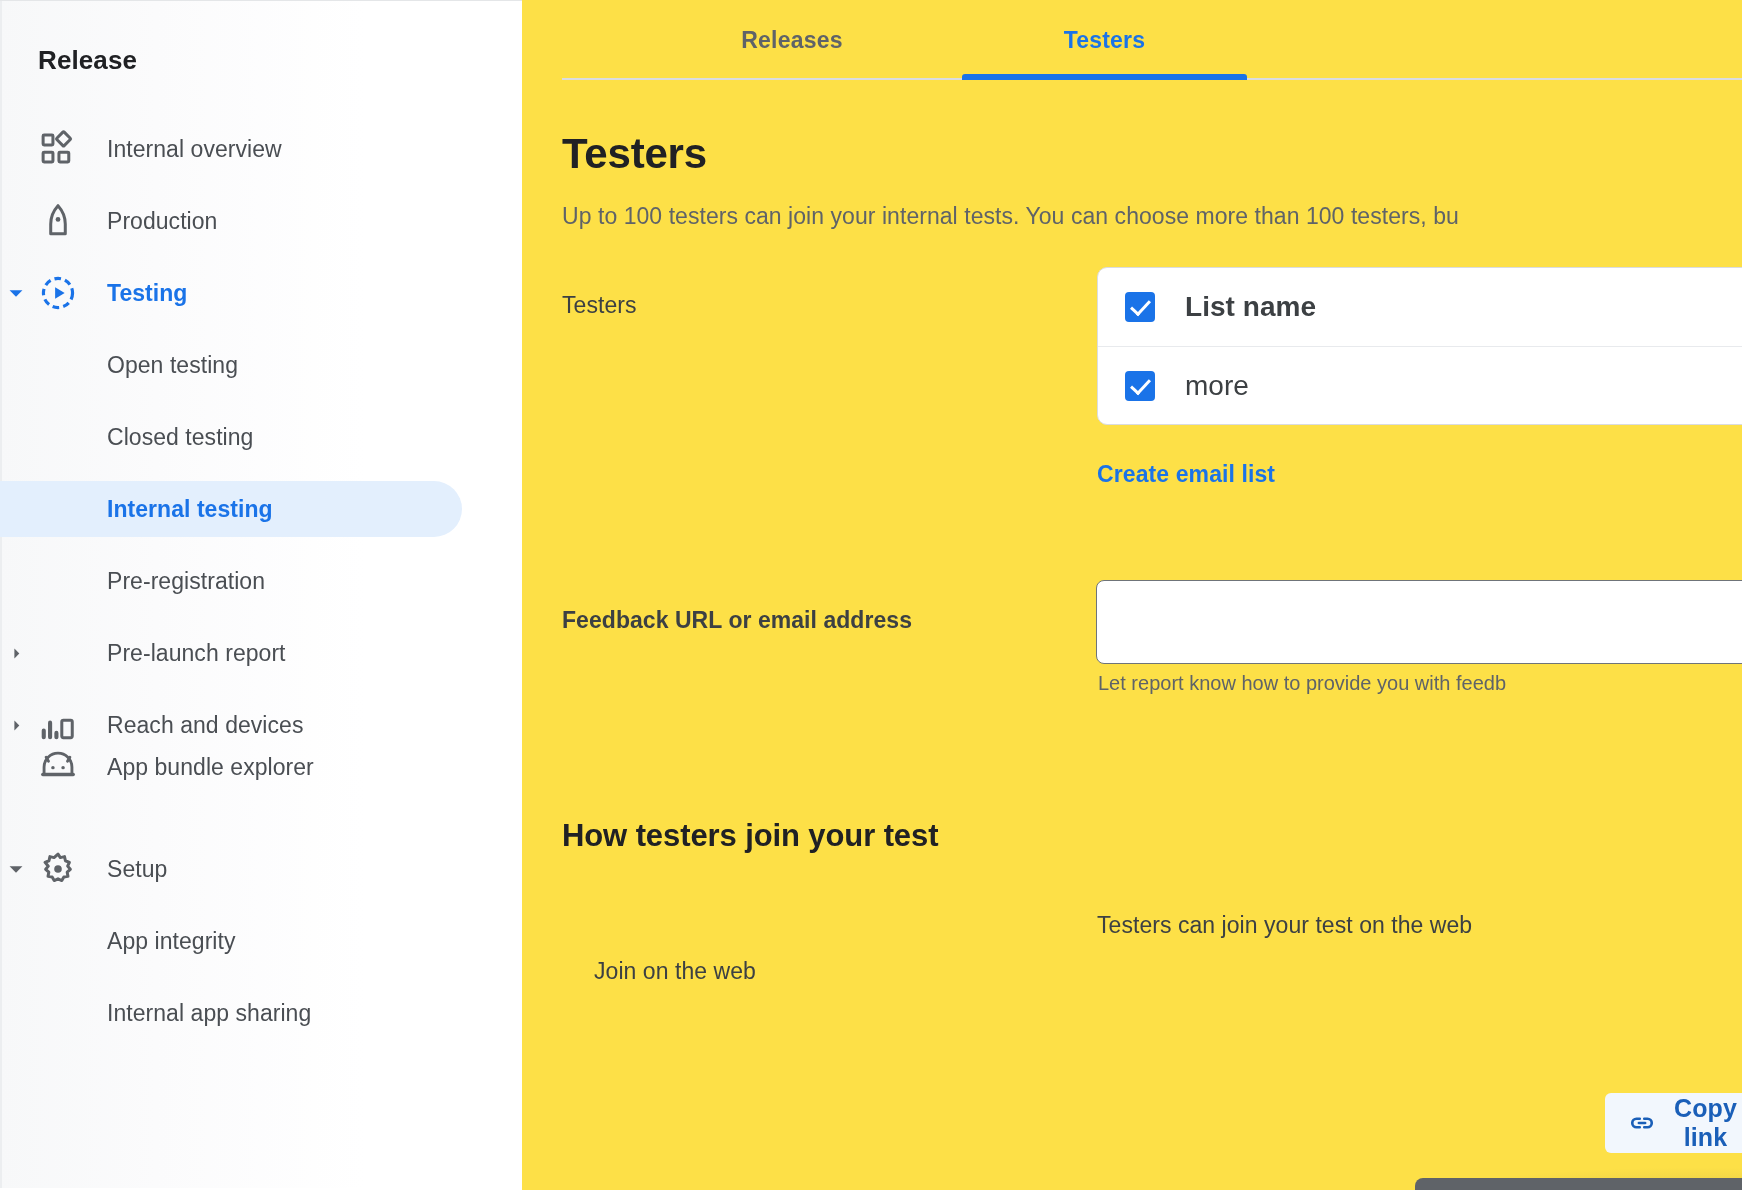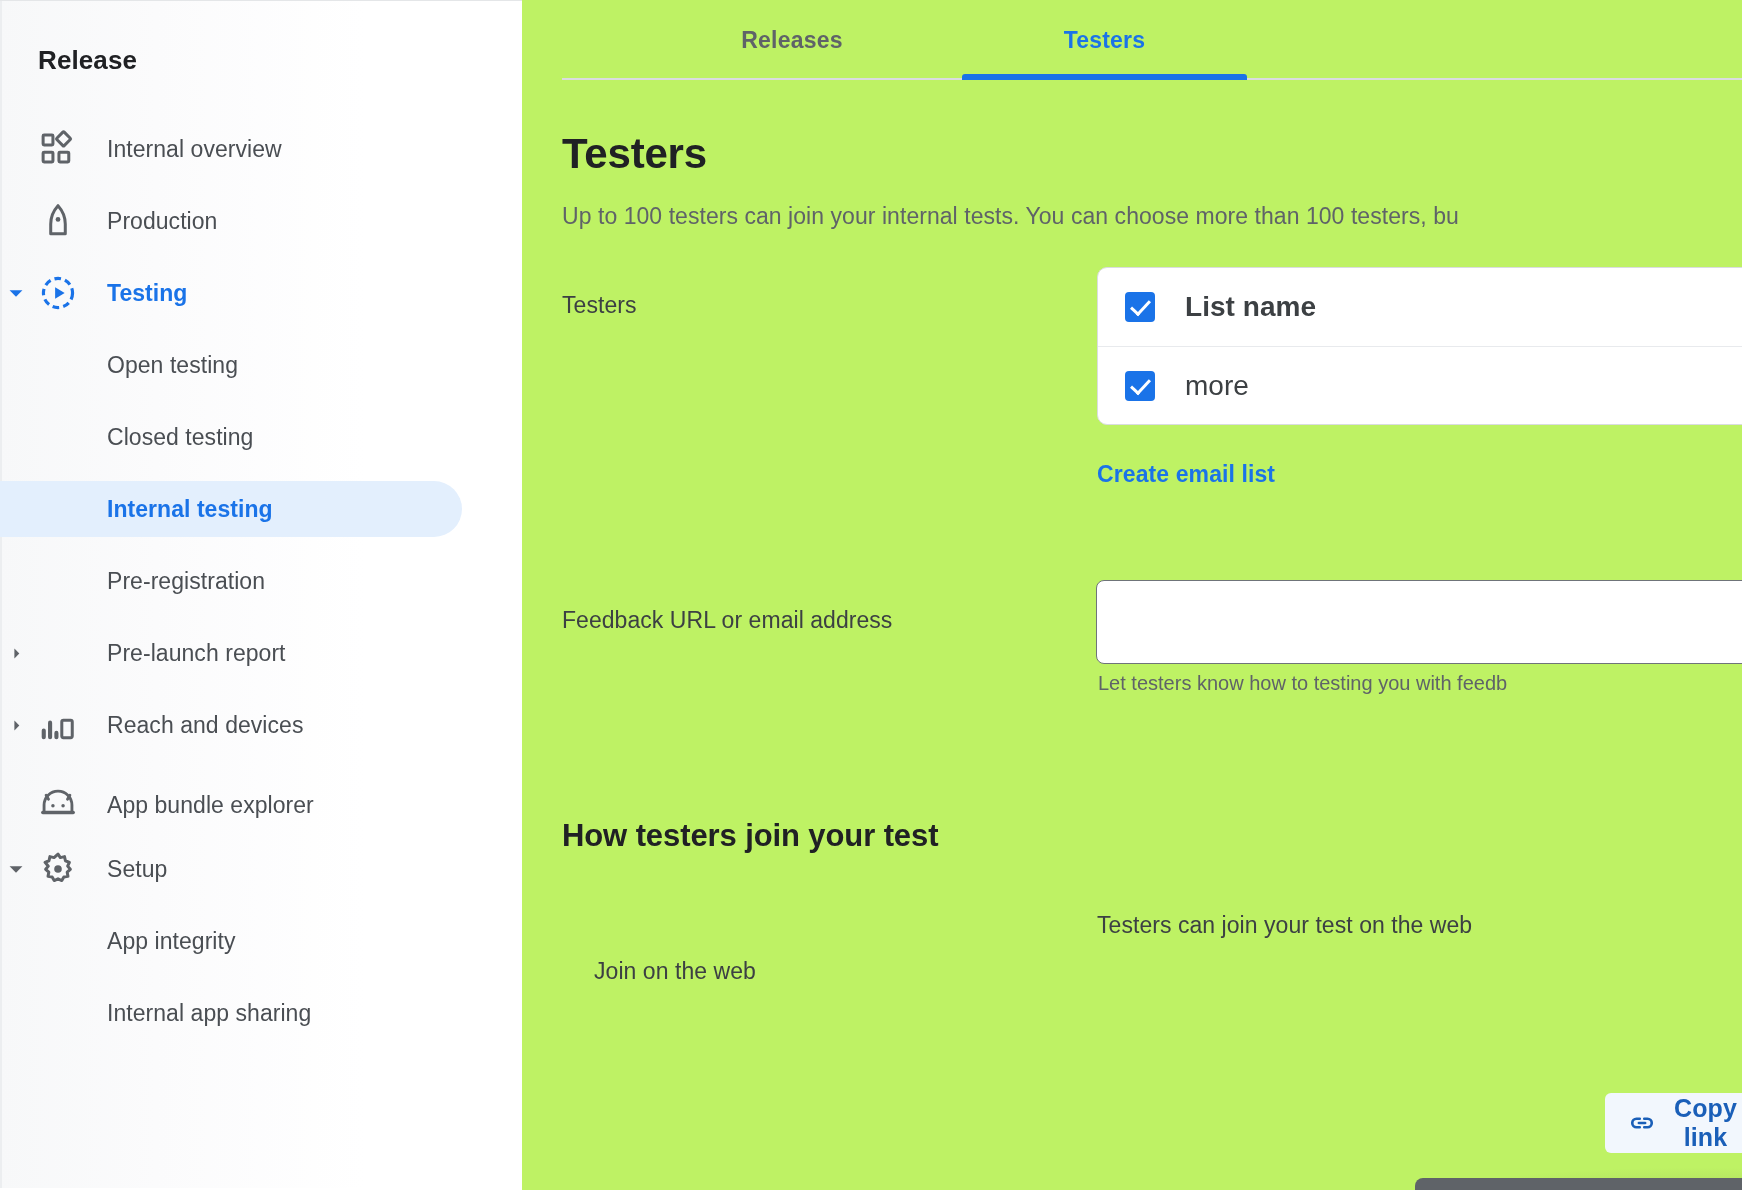--- a/index.html
+++ b/index.html
@@ -88,21 +88,21 @@
   }
   .sb-label.blue { color: #1a73e8; font-weight: 600; }
   .sb-label.topblue { color: #1a73e8; font-weight: 600; }
 
   
   #main {
     position: absolute;
     left: 522px; top: 0;
     width: 1220px;
     height: 1190px;
-    background: #bef264;
+    background: #fde047;
     overflow: hidden;
   }
 
   #tabbar {
     position: absolute;
     left: 40px; top: 0;
     width: 1200px;
     height: 80px;
   }
   #tab-underline {
@@ -365,21 +365,21 @@
             </svg>
           </span>
           <span class="sb-icon">
             <svg width="38" height="38" viewBox="0 0 24 24" fill="none" stroke="#5f6368" stroke-width="1.9">
         <path d="M3 15.5v4.2M7 10.5v9.2M11 17v2.7" stroke-linecap="round" stroke-width="2.6"></path>
         <rect x="14.4" y="9" width="6.6" height="11" rx="1"></rect>
       </svg>
           </span>
           <span class="sb-label">Reach and devices</span>
         </div>
-        <div class="sb-row" style="top: 776px;">
+        <div class="sb-row" style="top: 738px;">
           <span class="sb-icon">
             <svg width="38" height="38" viewBox="0 0 24 24" fill="none" stroke="#5f6368" stroke-width="1.8">
         <path d="M3.2 16.8V12a8.8 8.8 0 0 1 17.6 0v4.8z"></path>
         <path d="M2.4 16.8h19.2" stroke-linecap="round" stroke-width="2.2"></path>
         <path d="M6 8.4L4.5 5.8M18 8.4l1.5-2.6" stroke-linecap="round"></path>
         <circle cx="8.8" cy="12.4" r="1.1" fill="#5f6368" stroke="none"></circle>
         <circle cx="15.2" cy="12.4" r="1.1" fill="#5f6368" stroke="none"></circle>
       </svg>
           </span>
           <span class="sb-label">App bundle explorer</span>
@@ -427,23 +427,23 @@
         <span class="tl-label bold">List name</span>
       </div>
       <div class="tl-row">
         <span class="cbx"></span>
         <span class="tl-label">more</span>
       </div>
     </div>
 
     <a id="create-email-list">Create email list</a>
 
-    <div class="field-label" style="top:607px;">Feedback URL or email address</div>
+    <div class="field-label" style="top:607px;font-weight:bold;">Feedback URL or email address</div>
     <input id="feedback-input" type="text" placeholder="" style="">
-    <div id="feedback-help">Let testers know how to testing you with feedb</div>
+    <div id="feedback-help">Let report know how to provide you with feedb</div>
 
     <h2 id="section-title">How testers join your test</h2>
 
     <div class="field-label" style="top:958px;margin-left:32px;">Join on the web</div>
     <div id="join-value">Testers can join your test on the web</div>
 
     <button id="copy-link-btn">
       <span>
         <svg width="30" height="30" viewBox="0 0 24 24" fill="none" stroke="#1a5fb8" stroke-width="2.1" stroke-linecap="round">
           <path d="M9.5 12h5"></path>

